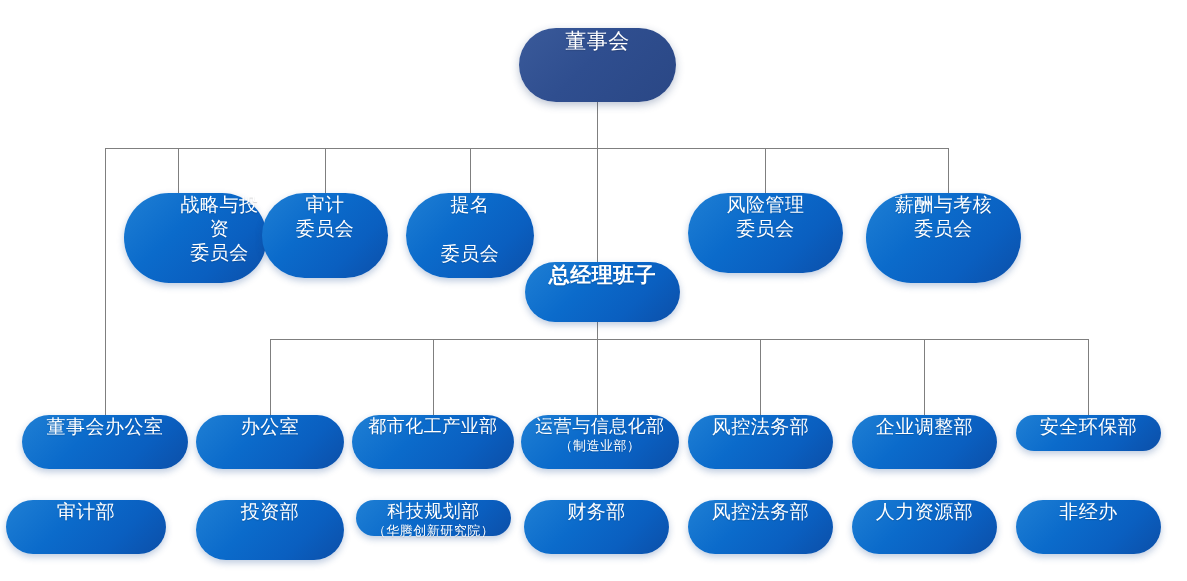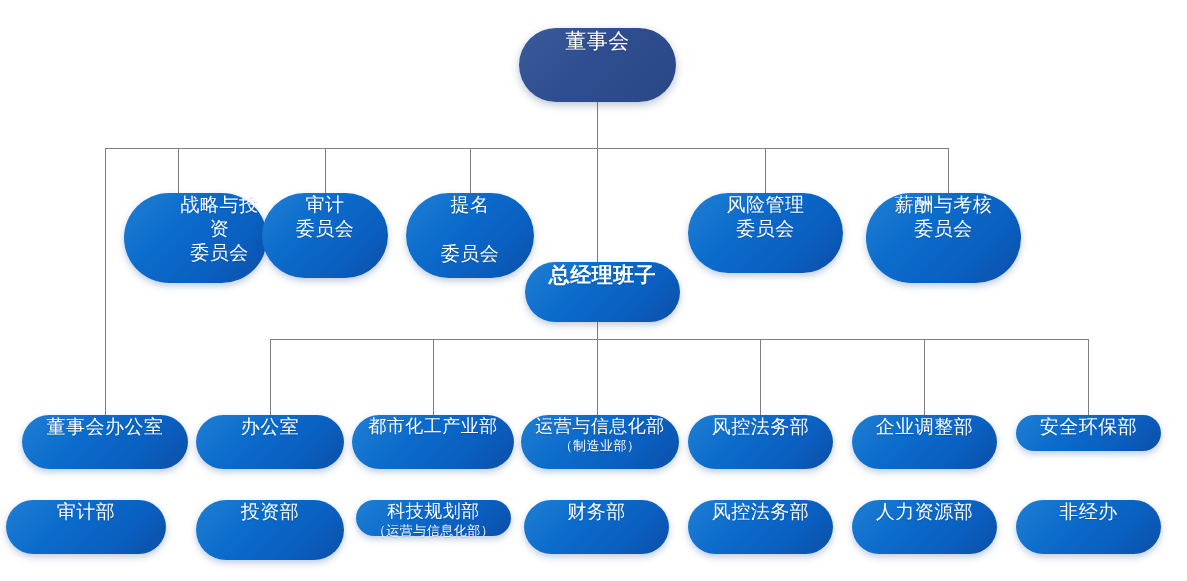--- a/index.html
+++ b/index.html
@@ -148,21 +148,21 @@
   </div>
 
   <div class="node size-md" style="left:6px; top:500px; width:160px; height:54px;">
     <span class="label-main">审计部</span>
   </div>
   <div class="node size-md" style="left:196px; top:500px; width:148px; height:60px;">
     <span class="label-main">投资部</span>
   </div>
   <div class="node size-sm" style="left:356px; top:500px; width:155px; height:36px;">
     <span class="label-main">科技规划部</span>
-    <span class="label-sub">（运营与信息化部）</span>
+    <span class="label-sub">（华腾创新研究院）</span>
   </div>
   <div class="node size-md" style="left:524px; top:500px; width:145px; height:54px;">
     <span class="label-main">财务部</span>
   </div>
   <div class="node size-md" style="left:688px; top:500px; width:145px; height:54px;">
     <span class="label-main">风控法务部</span>
   </div>
   <div class="node size-md" style="left:852px; top:500px; width:145px; height:54px;">
     <span class="label-main">人力资源部</span>
   </div>

